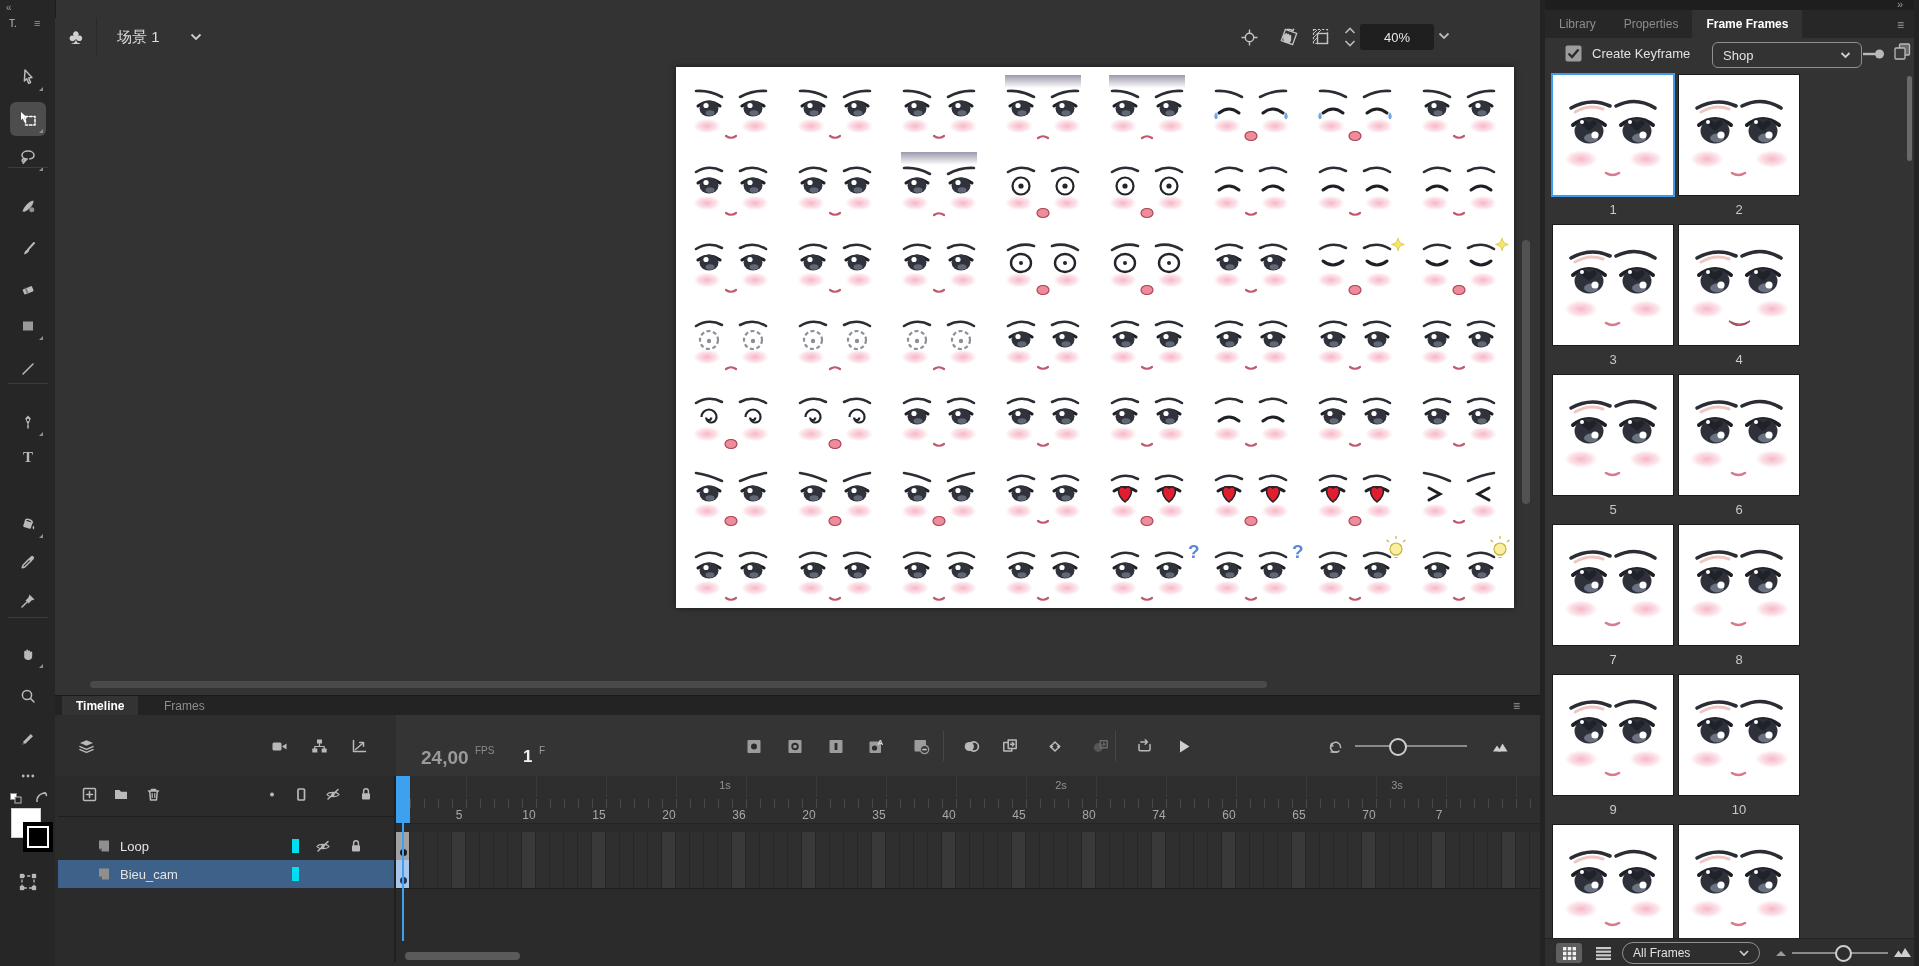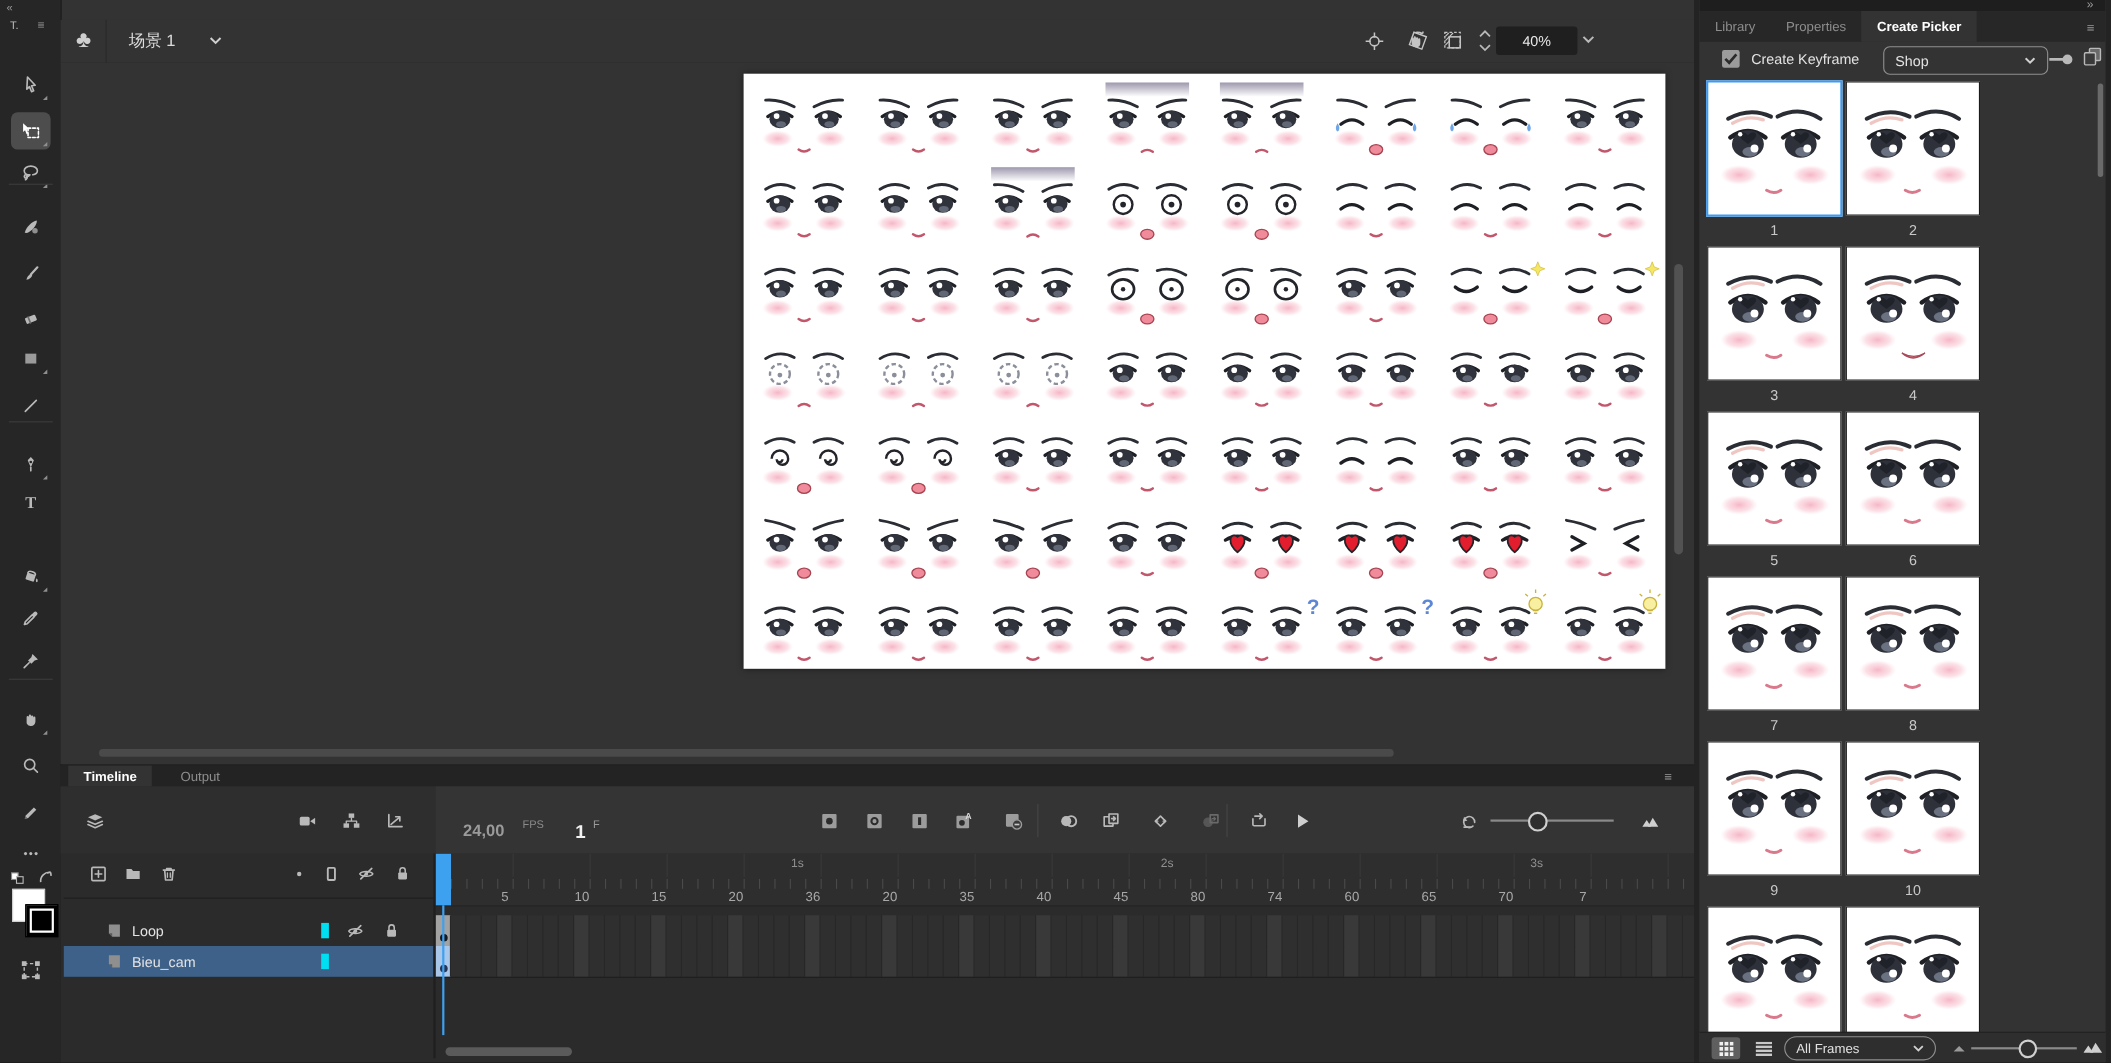--- a/index.html
+++ b/index.html
@@ -32,21 +32,21 @@
   .scrollbar{background:#525252;border-radius:4px;}
   
   #timeline{left:55px;top:695px;width:1485px;height:271px;background:#2b2b2b;border-top:1px solid #1a1a1a;}
   #tl-tabstrip{left:0;top:0;width:1485px;height:19px;background:#232323;}
   .tl-tab{height:19px;display:flex;align-items:center;padding:0 14px;font-size:12px;color:#8d8d8d;}
   .tl-tab.active{background:#333;color:#fff;font-weight:bold;}
   #tl-toolbar{left:0;top:19px;width:1485px;height:61px;background:#2e2e2e;}
   #tl-toolbar .zone{left:341px;top:0;width:1144px;height:61px;background:#343434;}
   .tbtn{display:flex;align-items:center;justify-content:center;width:26px;height:26px;}
   .vsep{width:1px;height:30px;background:#474747;}
-  #fps-value{font-size:15px;color:#9a9a9a;font-weight:bold;}
+  #fps-value{font-size:19px;color:#9a9a9a;font-weight:bold;}
   #fps-unit{font-size:10px;color:#8a8a8a;}
   #cur-frame{font-size:17px;color:#f2f2f2;font-weight:bold;}
   #frame-unit{font-size:10px;color:#9a9a9a;}
   
   #layer-pane{left:3px;top:80px;width:338px;height:188px;}
   .lrow{left:0;width:336px;height:28px;display:flex;align-items:center;}
   .lrow.selected{background:#3e6189;}
   .lrow .nm{font-size:13px;color:#e3e3e3;margin-left:8px;}
   .swatch{width:7px;height:14px;}
   
@@ -1054,21 +1054,21 @@
     <div class="abs scrollbar" style="left:1467px;top:183px;width:8px;height:264px"></div>
     <div class="abs scrollbar" style="left:35px;top:624px;width:1177px;height:7px;background:#4a4a4a"></div>
   </div>
 
   <div id="timeline" class="abs">
     <div id="tl-tabstrip" class="abs">
       <div class="tl-tab active abs" style="left:7px">
           <span>Timeline</span>
         </div>
       <div class="tl-tab abs" style="left:95px">
-          <span>Output</span>
+          <span>Frames</span>
         </div>
       <div class="abs" style="left:1458px;top:3px;color:#9a9a9a;font-size:12px;letter-spacing:-1px">≡</div>
     </div>
     <div id="tl-toolbar" class="abs">
       <div class="zone abs"></div>
       <div id="tl-buttons">
           <div class="tbtn abs" style="left:18px;top:18px">
             <svg width="17" height="17" fill="none" stroke="#b9b9b9" stroke-width="1.5" stroke-linecap="round" stroke-linejoin="round">
               <path d="M2,5 L8.5,2.2 L15,5 L8.5,7.8 Z" fill="#b9b9b9" stroke="none"></path>
               <path d="M2,8.6 L8.5,11.4 L15,8.6"></path>
@@ -1566,21 +1566,21 @@
         <span class="abs" style="left:352px;top:-2px;font-size:11px;color:#9a9a9a">»</span>
       </div>
     <div id="rp-tabs" class="abs">
       <div class="rp-tab">
           <span>Library</span>
         </div>
       <div class="rp-tab">
           <span>Properties</span>
         </div>
       <div class="rp-tab active">
-          <span>Create Picker</span>
+          <span>Frame Frames</span>
         </div>
       <div class="abs" style="left:352px;top:8px;color:#9a9a9a;font-size:12px;letter-spacing:-1px">≡</div>
     </div>
     <div class="abs ic" style="left:20px;top:45px">
       <svg width="17" height="17">
           <rect x="0.5" y="0.5" width="16" height="16" rx="2" fill="#9c9c9c"></rect>
           <path d="M3.5,8.5 L7,12 L13.5,4.5" fill="none" stroke="#2b2b2b" stroke-width="2.4"></path>
         </svg>
     </div>
     <span id="ck-label" class="abs" style="left:47px;top:46px">Create Keyframe</span>

